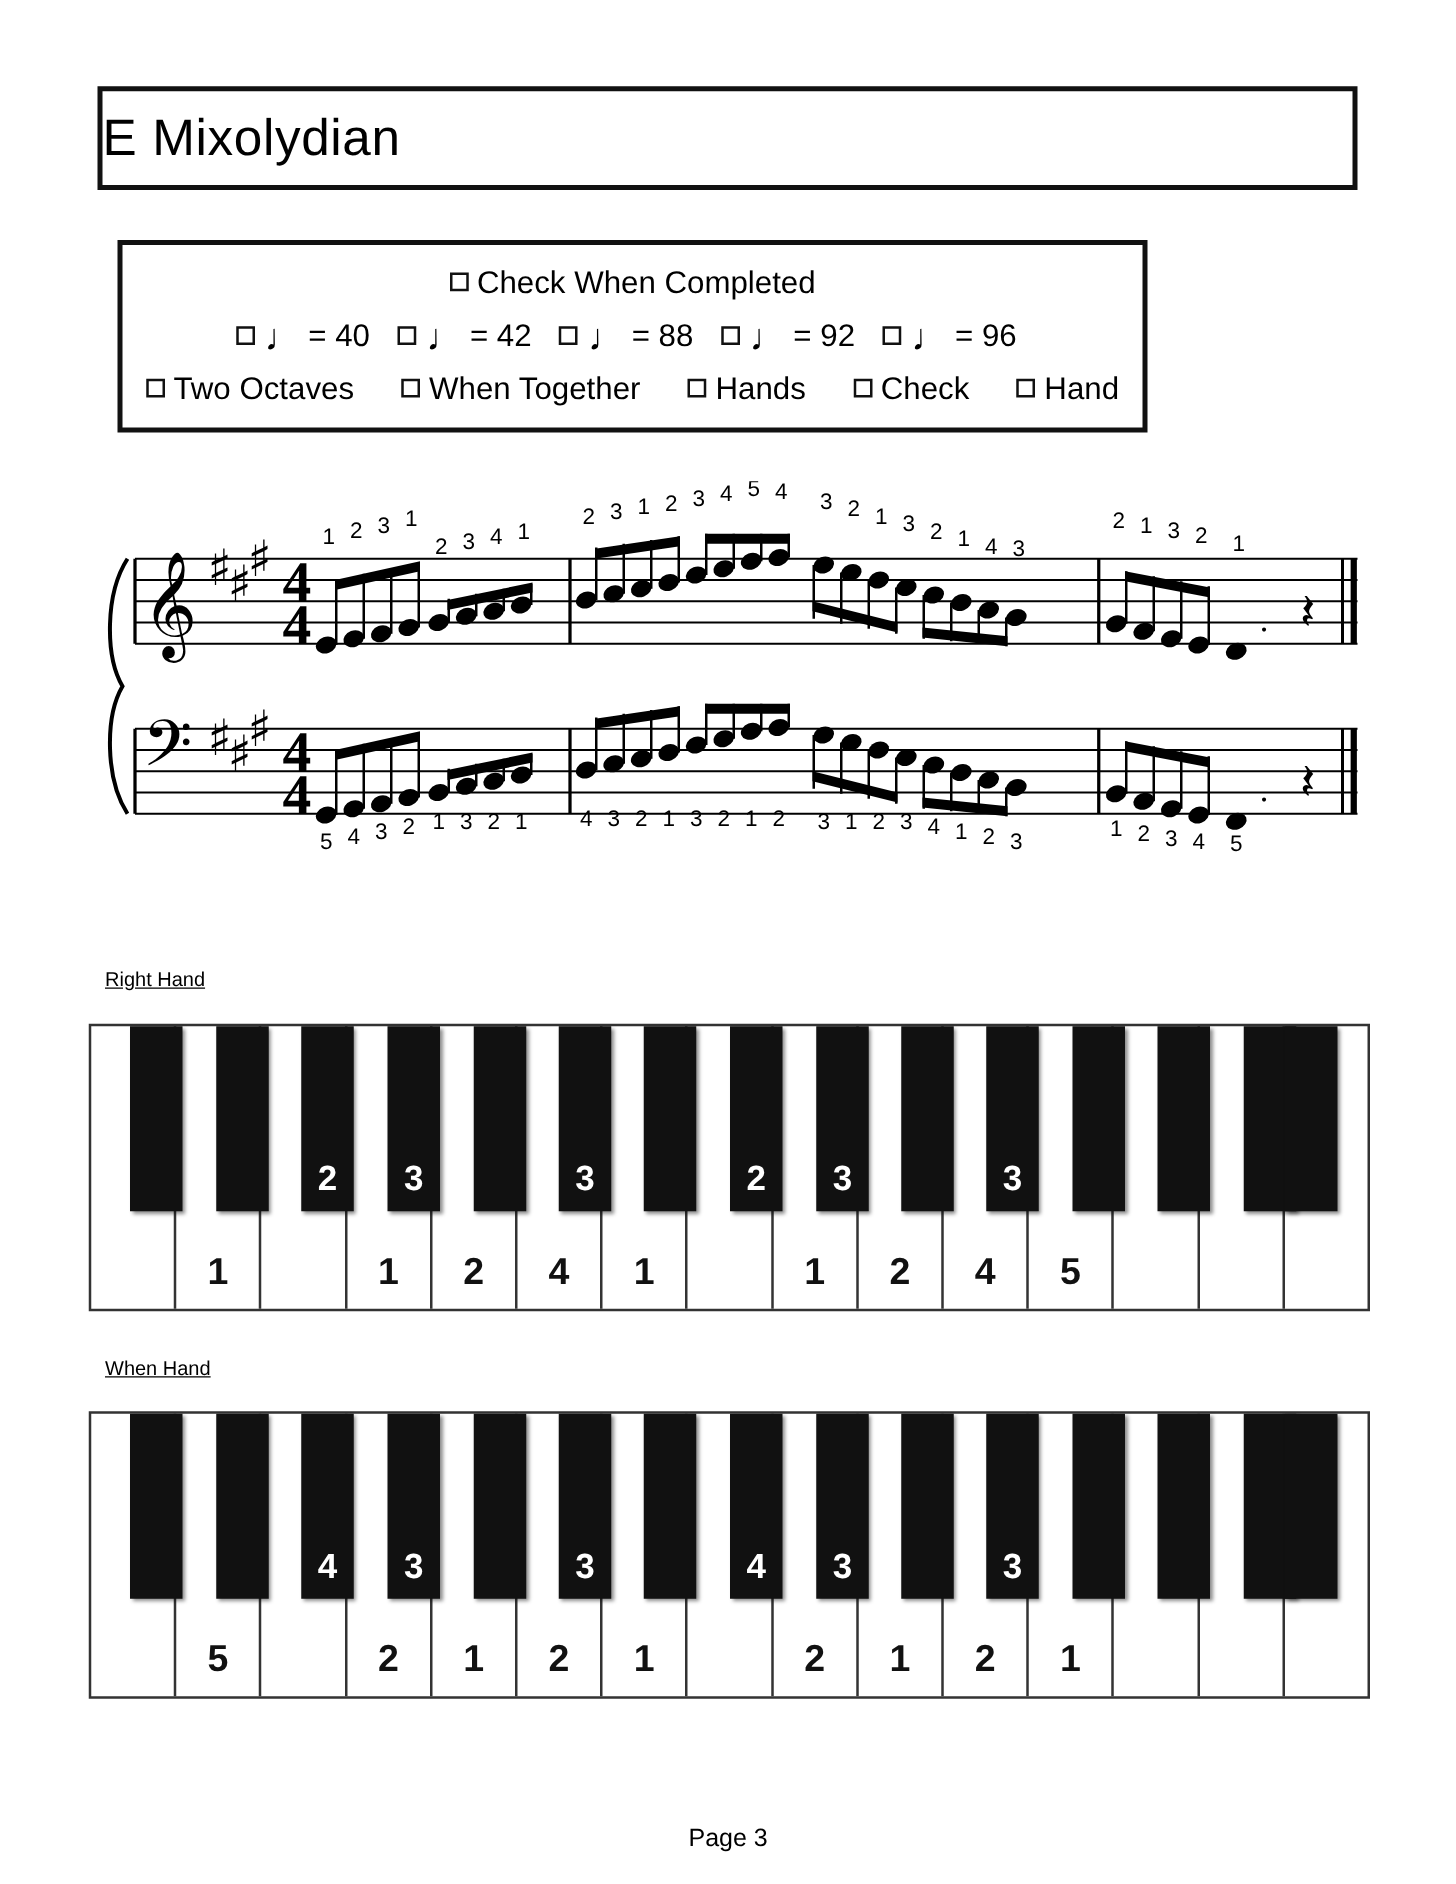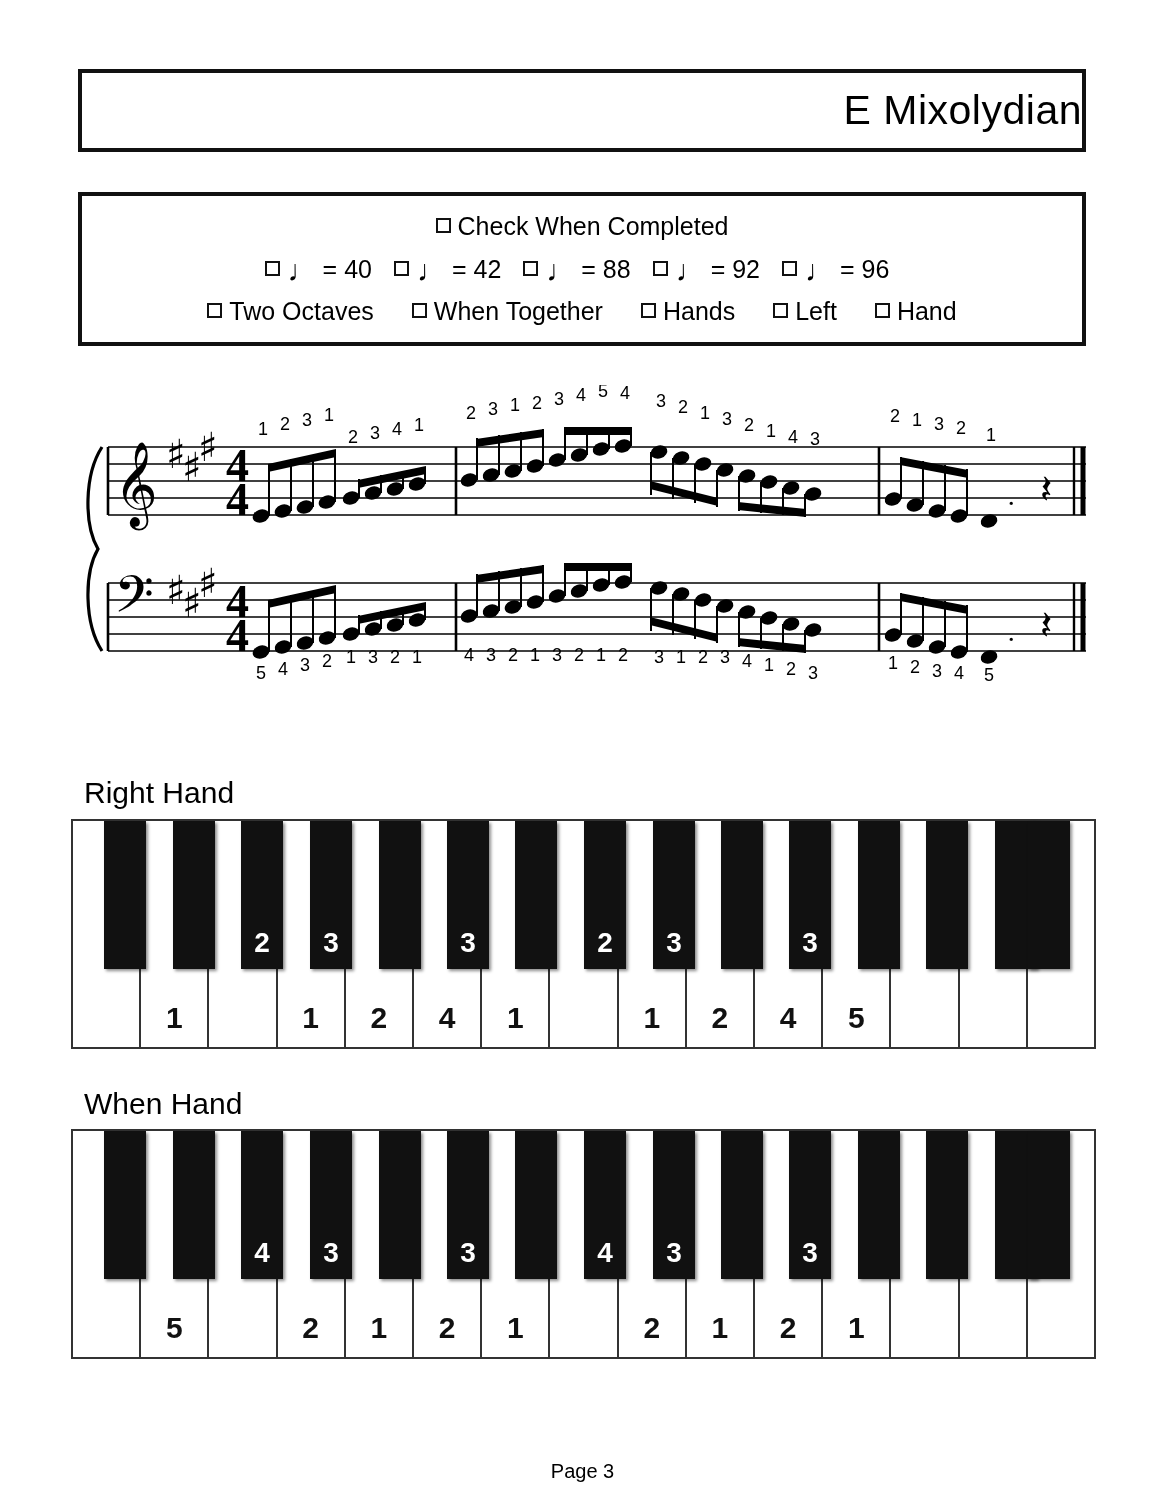--- a/index.html
+++ b/index.html
@@ -20,34 +20,33 @@
   .title-box {
     position: absolute;
     left: 78px;
     top: 69px;
     width: 1008px;
     height: 83px;
     border: 4px solid #111;
     box-sizing: border-box;
     display: flex;
     align-items: center;
-    justify-content: flex-end;
-    padding-left: 12px;
+    justify-content: flex-start;
   }
   .title-text {
     font-size: 41px;
     letter-spacing: 0.5px;
   }
 
   
   .check-box {
     position: absolute;
-    left: 78px;
+    left: 94px;
     top: 192px;
-    width: 1008px;
+    width: 824px;
     height: 154px;
     border: 4px solid #111;
     box-sizing: border-box;
     display: flex;
     flex-direction: column;
     align-items: center;
     justify-content: center;
     gap: 13px;
   }
   .check-row {
@@ -93,21 +92,22 @@
     left: 78px;
     top: 385px;
     width: 1010px;
     height: 330px;
   }
   .staff-svg { display: block; }
 
   
   .kb-label {
     position: absolute;
-    font-size: 30px;
+    font-size: 16px;
+    text-decoration: underline;
   }
   .kb-label.rh { left: 84px; top: 776px; }
   .kb-label.lh { left: 84px; top: 1087px; }
 
   .keyboard {
     position: absolute;
     left: 71px;
     width: 1025px;
     height: 230px;
     border: 2px solid #333;
@@ -230,21 +230,21 @@
       <span>When Together</span>
     </span>
     <span class="gap-sep"></span>
     <span class="chk-item">
       <span class="cb"></span>
       <span>Hands</span>
     </span>
     <span class="gap-sep"></span>
     <span class="chk-item">
       <span class="cb"></span>
-      <span>Left</span>
+      <span>Check</span>
     </span>
     <span class="gap-sep"></span>
     <span class="chk-item">
       <span class="cb"></span>
       <span>Hand</span>
     </span>
   </div>
 </div>
 
 <div class="staff-area">

